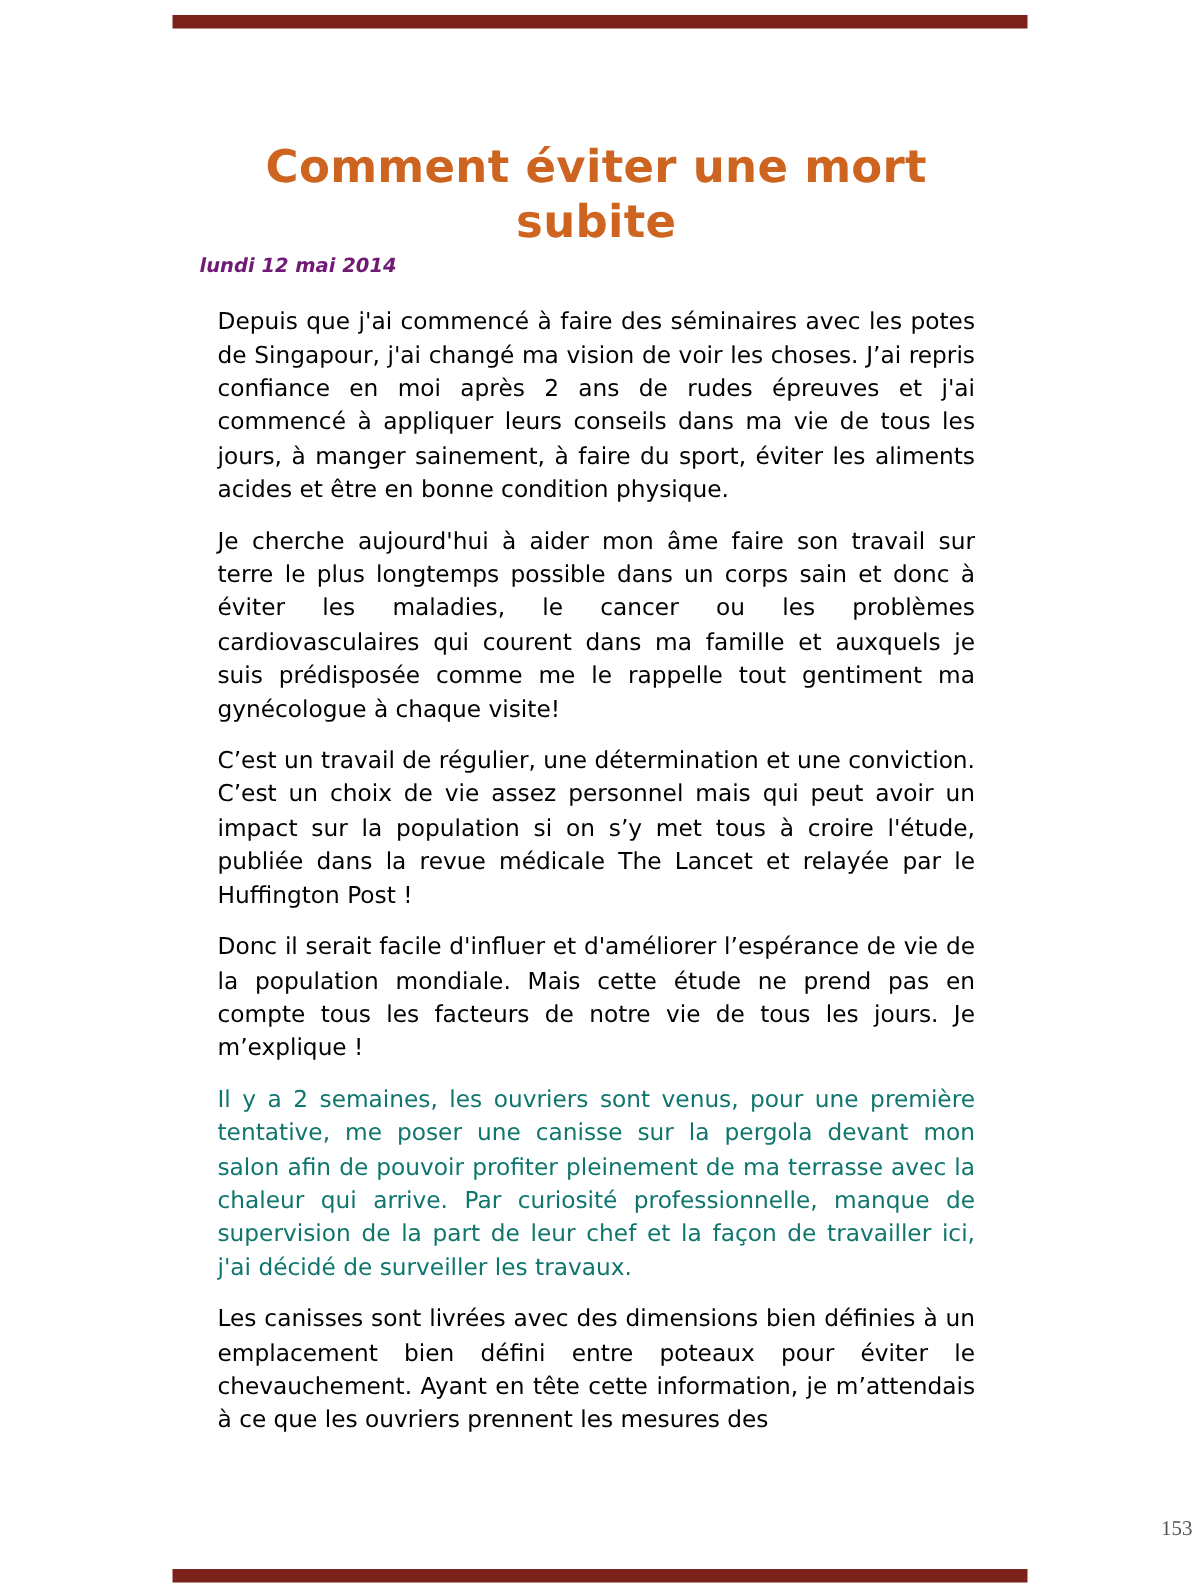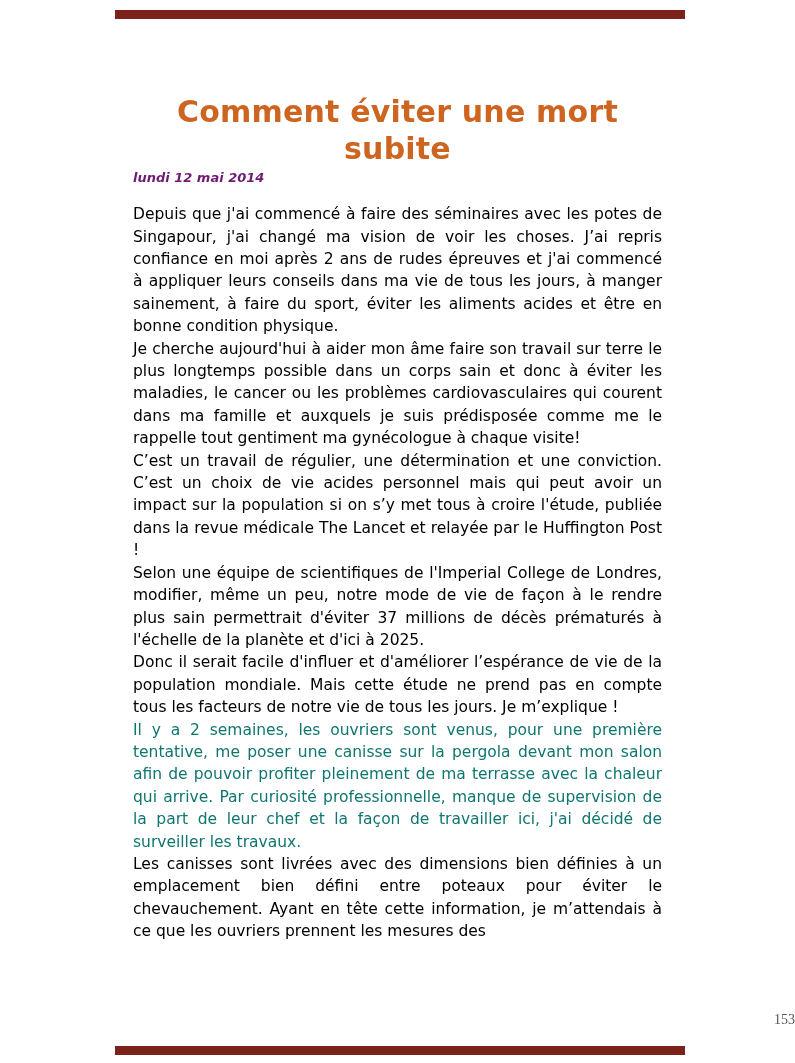--- a/index.html
+++ b/index.html
@@ -38,21 +38,21 @@
     margin: 3px 0 0 0;
     font-family: "DejaVu Sans", sans-serif;
     font-style: italic;
     font-size: 13px;
     line-height: 16px;
   }
   .content {
     margin-top: 17px;
   }
   .content p {
-    margin: 0;
+    margin: 12px;
     text-align: justify;
     font-family: "DejaVu Sans", sans-serif;
     font-size: 15.5px;
     line-height: 22.4px;
     color: #000000;
   }
   .page-number {
     position: absolute;
     top: 1012px;
     left: 0;
@@ -66,22 +66,21 @@
 <body>
 
 <div class="rule rule-top" style="background: rgb(123, 34, 26);"></div>
 
 <div class="article">
   <h1 class="title" style="color: rgb(205, 100, 32);">Comment éviter une mort subite</h1>
   <div class="date-line" style="color: #701a75; font-weight: bold;">lundi 12 mai 2014</div>
   <div class="content">
     <p style="color: rgb(0, 0, 0);">Depuis que j'ai commencé à faire des séminaires avec les potes de Singapour, j'ai changé ma vision de voir les choses. J’ai repris confiance en moi après 2 ans de rudes épreuves et j'ai commencé à appliquer leurs conseils dans ma vie de tous les jours, à manger sainement, à faire du sport, éviter les aliments acides et être en bonne condition physique.</p>
     <p style="color: rgb(0, 0, 0);">Je cherche aujourd'hui à aider mon âme faire son travail sur terre le plus longtemps possible dans un corps sain et donc à éviter les maladies, le cancer ou les problèmes cardiovasculaires qui courent dans ma famille et auxquels je suis prédisposée comme me le rappelle tout gentiment ma gynécologue à chaque visite!</p>
-    <p style="color: rgb(0, 0, 0);">C’est un travail de régulier, une détermination et une conviction. C’est un choix de vie acides personnel mais qui peut avoir un impact sur la population si on s’y met tous à croire l'étude, publiée dans la revue médicale The Lancet et relayée par le Huffington Post !</p>
-    <p style="color: rgb(0, 0, 0);">Selon une équipe de scientifiques de l'Imperial College de Londres, modifier, même un peu, notre mode de vie de façon à le rendre plus sain permettrait d'éviter 37 millions de décès prématurés à l'échelle de la planète et d'ici à 2025.</p>
+    <p style="color: rgb(0, 0, 0);">C’est un travail de régulier, une détermination et une conviction. C’est un choix de vie assez personnel mais qui peut avoir un impact sur la population si on s’y met tous à croire l'étude, publiée dans la revue médicale The Lancet et relayée par le Huffington Post !</p>
     <p style="color: rgb(0, 0, 0);">Donc il serait facile d'influer et d'améliorer l’espérance de vie de la population mondiale. Mais cette étude ne prend pas en compte tous les facteurs de notre vie de tous les jours. Je m’explique !</p>
     <p style="color: #0f766e;">Il y a 2 semaines, les ouvriers sont venus, pour une première tentative, me poser une canisse sur la pergola devant mon salon afin de pouvoir profiter pleinement de ma terrasse avec la chaleur qui arrive. Par curiosité professionnelle, manque de supervision de la part de leur chef et la façon de travailler ici, j'ai décidé de surveiller les travaux.</p>
     <p style="color: rgb(0, 0, 0);">Les canisses sont livrées avec des dimensions bien définies à un emplacement bien défini entre poteaux pour éviter le chevauchement. Ayant en tête cette information, je m’attendais à ce que les ouvriers prennent les mesures des</p>
   </div>
 </div>
 
 <div class="page-number" style="color: rgb(85, 85, 85);">153</div>
 
 <div class="rule rule-bottom" style="background: rgb(123, 34, 26);"></div>
 

